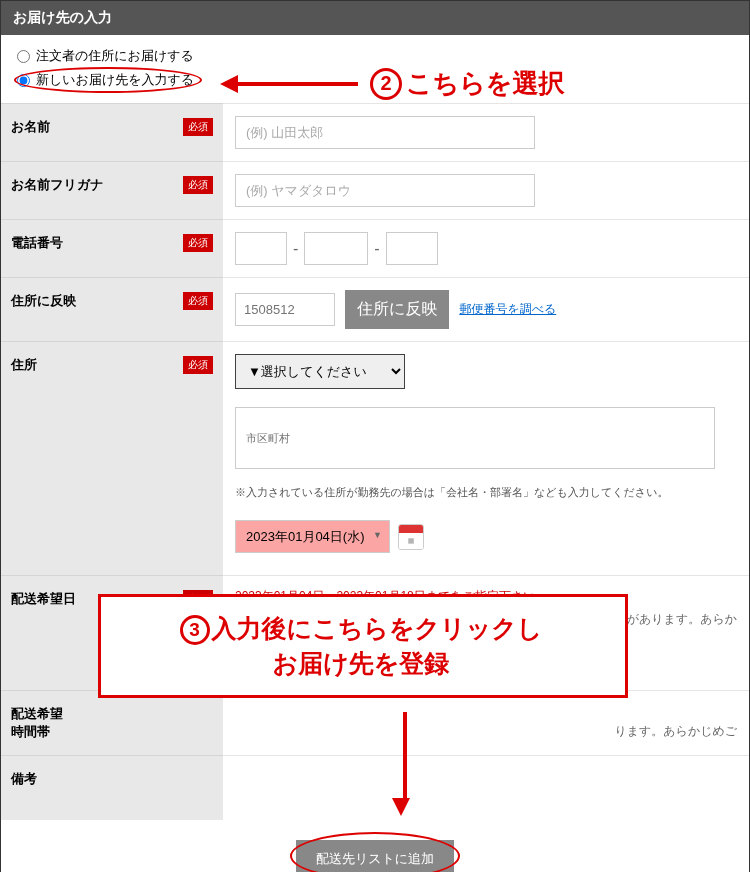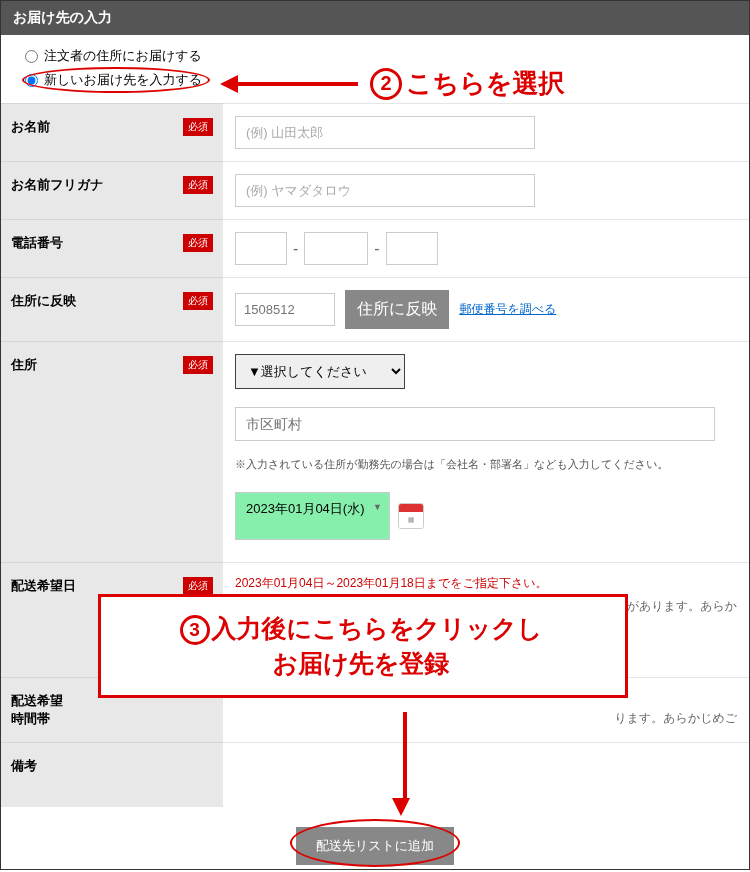--- a/index.html
+++ b/index.html
@@ -1,42 +1,42 @@
 <!DOCTYPE html>
 <html><head>
   <meta charset="utf-8">
   <style>
     * { margin: 0; padding: 0; box-sizing: border-box; }
     body { font-family: "Hiragino Sans", "Meiryo", sans-serif; background: #fff; width: 750px; }
     .container { border: 1px solid #333; }
     .header-bar { background: #555; color: #fff; padding: 8px 12px; font-size: 14px; font-weight: bold; }
-    .radio-group { padding: 12px 24px 8px; }
+    .radio-group { padding: 12px 16px 8px; }
     .radio-row { display: flex; align-items: center; margin-bottom: 6px; font-size: 13px; position: relative; }
     .radio-row input[type="radio"] { margin-right: 6px; }
     .radio-oval { position: absolute; left: -3px; top: -4px; width: 188px; height: 26px; border: 2px solid #d00; border-radius: 50%; pointer-events: none; }
     .form-table { width: 100%; }
     .form-row { display: flex; }
     .label-cell { width: 222px; background: #e8e8e8; padding: 14px 10px; font-size: 13px; font-weight: bold; display: flex; justify-content: space-between; align-items: flex-start; border-top: 1px solid #d5d5d5; }
     .required-badge { background: #c00; color: #fff; font-size: 10px; padding: 2px 5px; font-weight: normal; }
     .input-cell { flex: 1; padding: 12px; border-top: 1px solid #e5e5e5; }
     .text-input { width: 300px; padding: 8px 10px; border: 1px solid #ccc; font-size: 13px; color: #333; }
     .text-input::placeholder { color: #aaa; }
     .phone-group { display: flex; align-items: center; gap: 6px; }
     .phone-input { width: 52px; padding: 8px; border: 1px solid #ccc; font-size: 13px; }
     .phone-input.mid { width: 64px; }
     .phone-sep { color: #666; }
     .postal-group { display: flex; align-items: center; gap: 10px; }
     .postal-input { width: 100px; padding: 8px; border: 1px solid #ccc; font-size: 13px; }
     .postal-btn { background: #888; color: #fff; border: none; padding: 9px 12px; font-size: 16px; cursor: pointer; }
     .postal-link { color: #0066cc; text-decoration: underline; font-size: 12px; }
     .select-input { width: 170px; padding: 8px; border: 1px solid #404040; font-size: 13px; margin-bottom: 18px; }
-    .addr-input { width: 480px; padding: 8px 10px; border: 1px solid #ccc; font-size: 14px; margin-bottom: 12px; }
+    .addr-input { width: 480px; padding: 24px 10px; border: 1px solid #ccc; font-size: 11px; margin-bottom: 12px; }
     .note-text { font-size: 11px; color: #555; margin-top: 4px; }
     .date-row { display: flex; align-items: center; gap: 8px; margin-bottom: 10px; }
-    .date-select { padding: 8px 24px 23px 10px; border: 1px solid #ccc; font-size: 13px; appearance: none; background: #86efac; }
+    .date-select { padding: 8px 24px 8px 10px; border: 1px solid #ccc; font-size: 13px; appearance: none; background: #fca5a5; }
     .date-wrap { position: relative; }
     .date-wrap::after { content: "▼"; position: absolute; right: 8px; top: 10px; font-size: 9px; color: #666; pointer-events: none; }
     .cal-icon { width: 26px; height: 26px; display: flex; flex-direction: column; border: 1px solid #ccc; border-radius: 3px; overflow: hidden; }
     .cal-icon .cal-top { height: 8px; background: #d33; }
     .cal-icon .cal-body { flex: 1; background: #fff; display: flex; align-items: center; justify-content: center; font-size: 7px; color: #999; }
     .red-note { color: #c00; font-size: 12px; }
     .gray-note { color: #666; font-size: 12px; margin-top: 6px; }
     .spacer { height: 50px; }
     .submit-row { text-align: center; padding: 20px 0 4px; position: relative; }
     .submit-btn { background: #888; color: #fff; border: none; padding: 10px 20px; font-size: 13px; cursor: pointer; }

